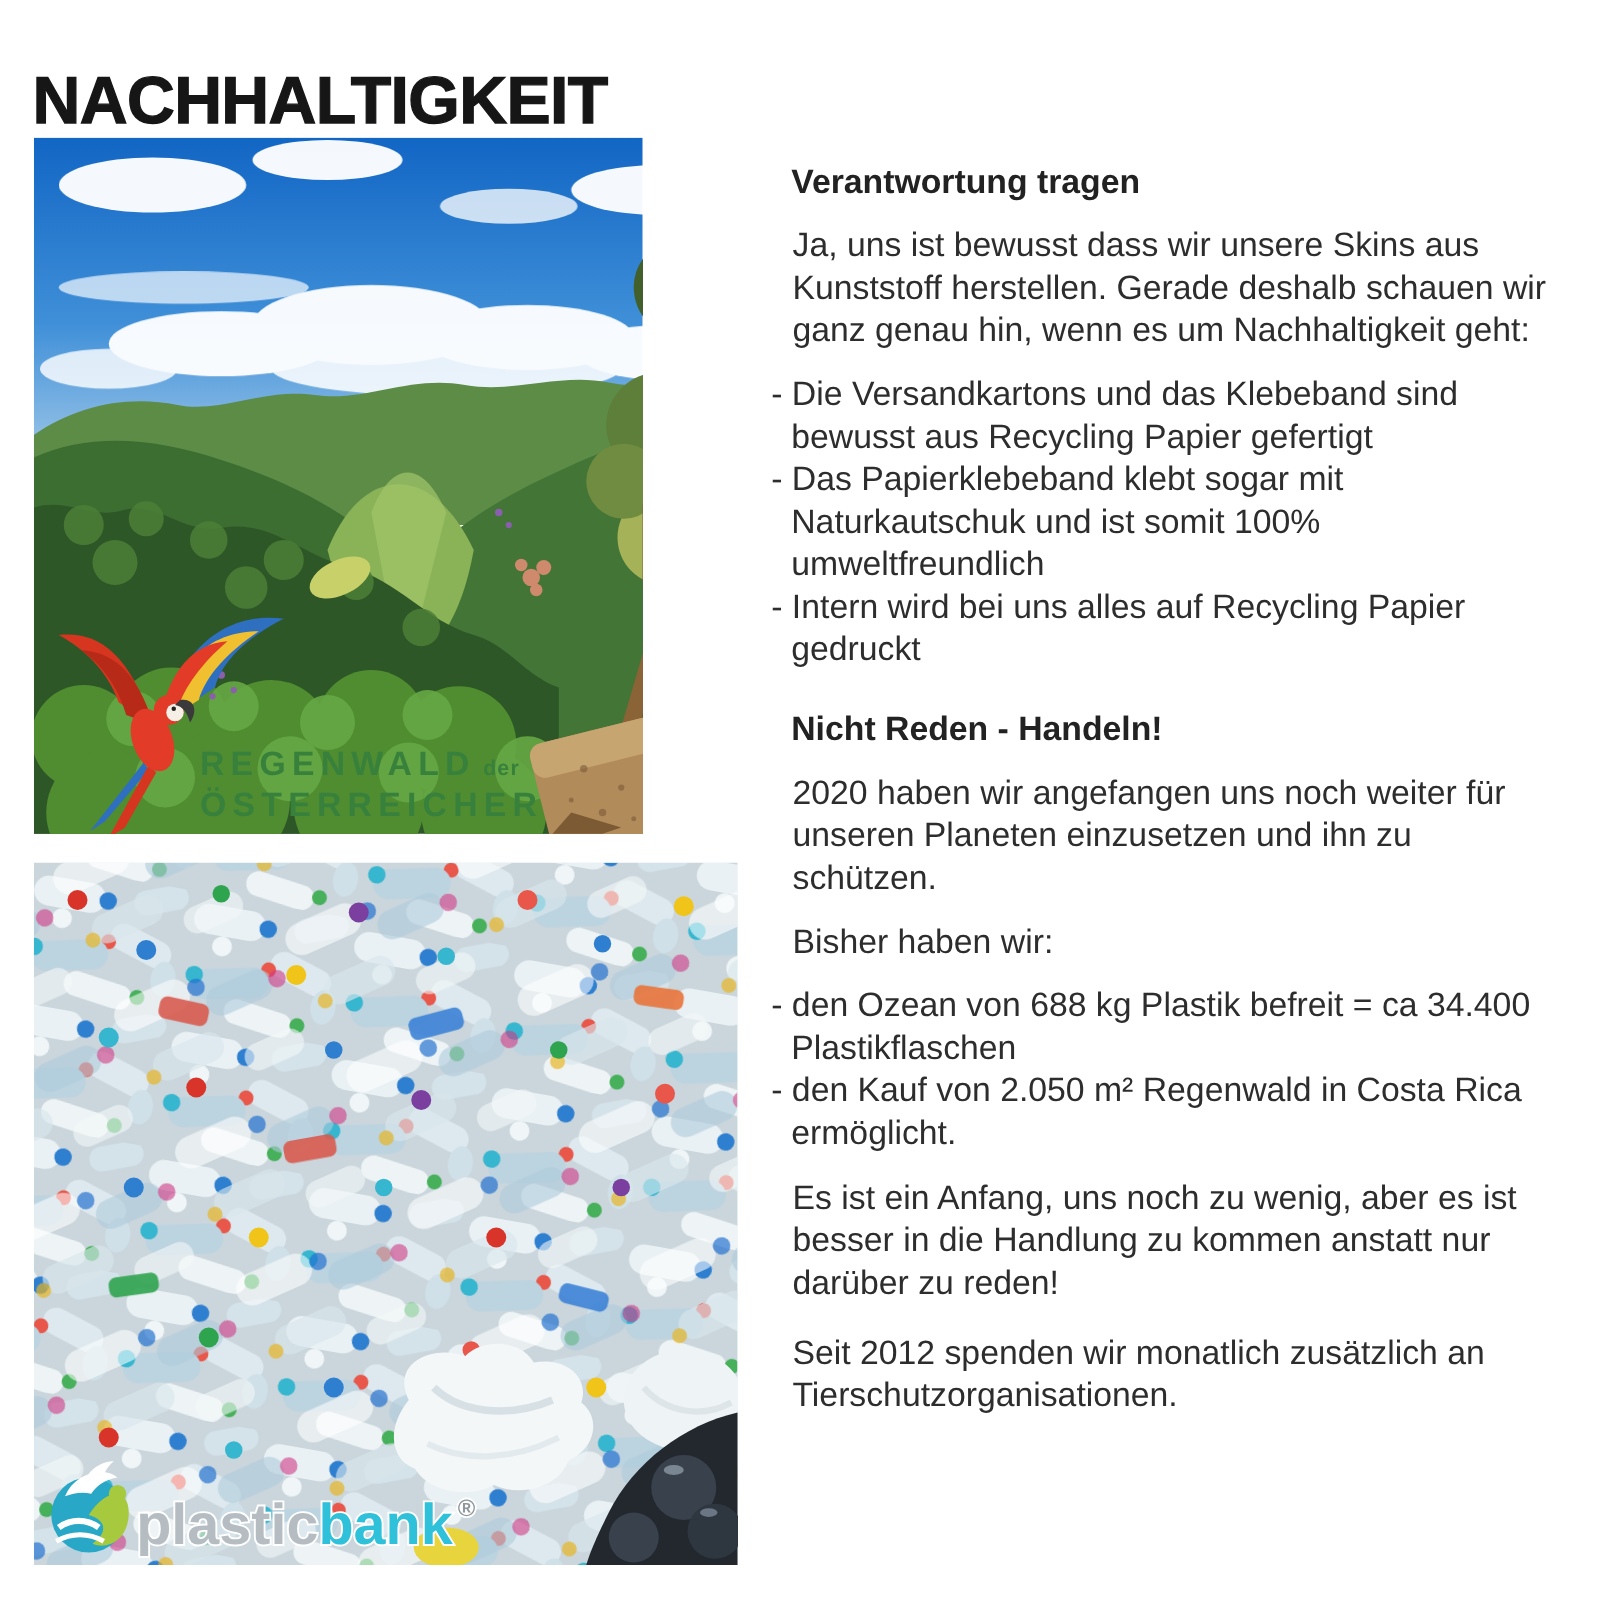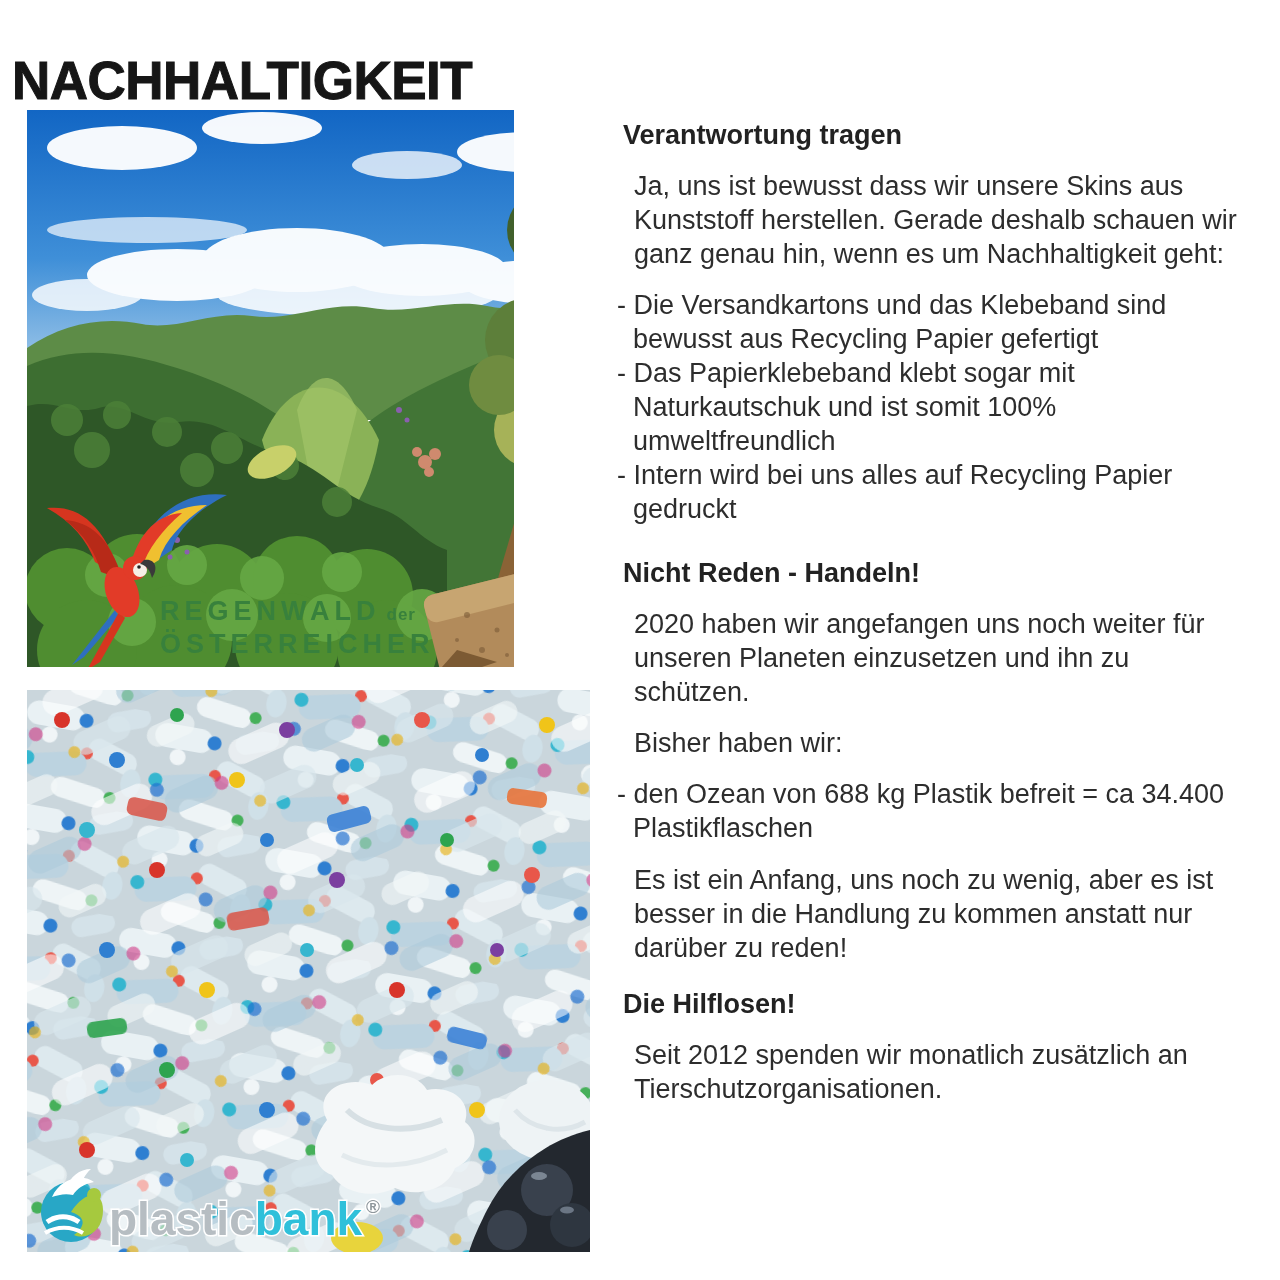--- a/index.html
+++ b/index.html
@@ -1,25 +1,25 @@
 <!DOCTYPE html>
 <html><head>
 <meta charset="utf-8">
 <style>
   html,body{margin:0;padding:0;background:#ffffff;}
   body{width:1280px;height:1280px;position:relative;overflow:hidden;
        font-family:"Liberation Sans",sans-serif;}
-  .page-title{position:absolute;left:12px;top:14px;font-size:53px;font-weight:800;
+  .page-title{position:absolute;left:26px;top:14px;font-size:53px;font-weight:800;
        letter-spacing:-0.5px;color:#161616;-webkit-text-stroke:1px #161616;}
   figure.photo{position:absolute;margin:0;overflow:hidden;}
   #rainforest{left:27px;top:110px;width:487px;height:557px;}
   #plastic{left:27px;top:690px;width:581px;height:562px;}
   .textcol{position:absolute;left:617px;top:112px;width:648px;color:#2d2d2d;
        font-size:27px;line-height:34px;}
-  .textcol h2{font-size:27px;line-height:34px;margin:6px;font-weight:700;color:#222;}
+  .textcol h2{font-size:27px;line-height:34px;margin:16px;font-weight:700;color:#222;}
   .textcol p{margin:17px;}
   .bullet{padding-left:16px;text-indent:-16px;}
   .sec1{margin-bottom:30px;}
   .sec2{margin-bottom:18px;}
   .sec3{margin-bottom:22px;}
 </style>
 </head>
 <body>
 
 <h1 class="page-title">NACHHALTIGKEIT</h1>
@@ -257,24 +257,24 @@
     <div class="bullet">- Die Versandkartons und das Klebeband sind bewusst aus Recycling Papier gefertigt</div>
     <div class="bullet">- Das Papierklebeband klebt sogar mit Naturkautschuk und ist somit 100% umweltfreundlich</div>
     <div class="bullet">- Intern wird bei uns alles auf Recycling Papier gedruckt</div>
   </section>
 
   <section class="sec2">
     <h2>Nicht Reden - Handeln!</h2>
     <p>2020 haben wir angefangen uns noch weiter für unseren Planeten einzusetzen und ihn zu schützen.</p>
     <p>Bisher haben wir:</p>
     <div class="bullet">- den Ozean von 688 kg Plastik befreit = ca 34.400 Plastikflaschen</div>
+    <div class="bullet">- den Kauf von 2.050 m² Regenwald in Costa Rica ermöglicht.</div>
   </section>
 
   <section class="sec3">
     <p>Es ist ein Anfang, uns noch zu wenig, aber es ist besser in die Handlung zu kommen anstatt nur darüber zu reden!</p>
   </section>
 
   <section>
-    <h2>Die Hilflosen!</h2>
     <p>Seit 2012 spenden wir monatlich zusätzlich an Tierschutzorganisationen.</p>
   </section>
 
 </div>
 
 </body></html>

